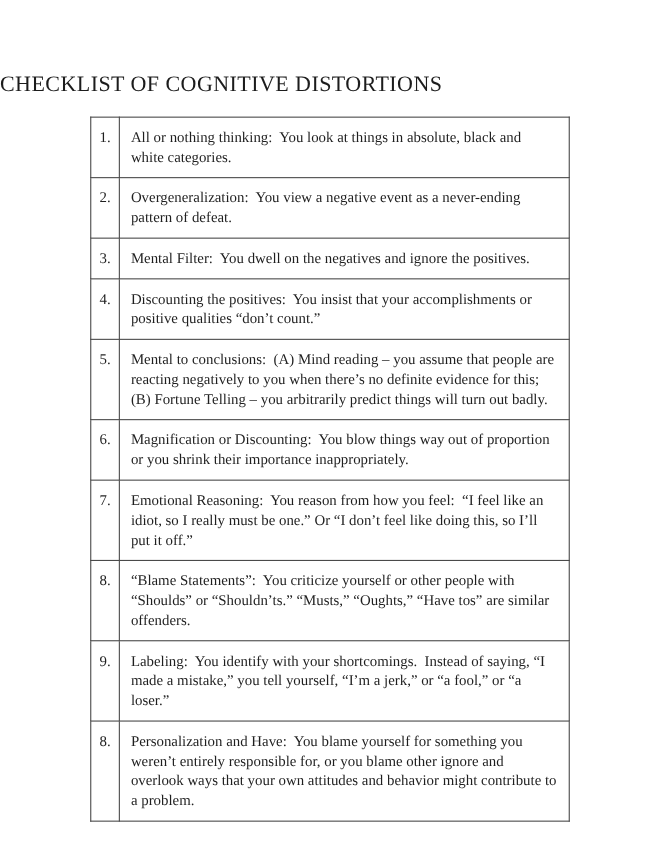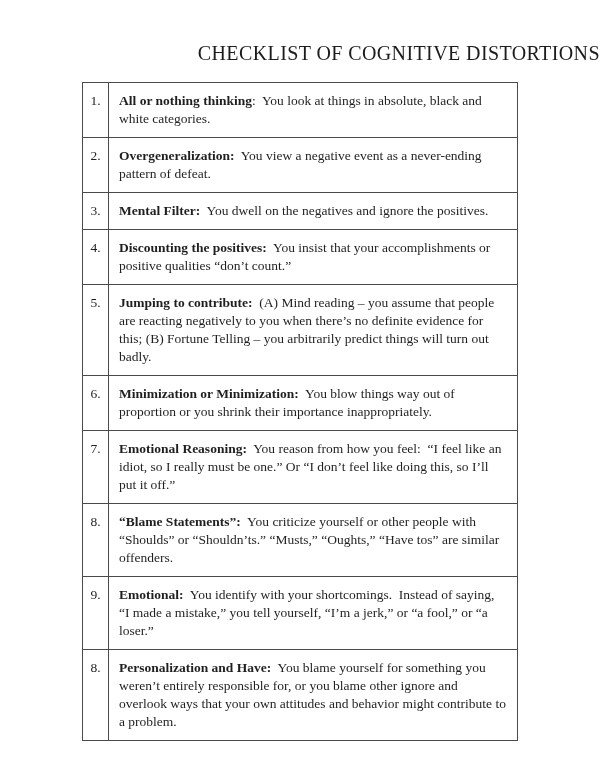--- a/index.html
+++ b/index.html
@@ -11,22 +11,22 @@
     color: #1f1f1f;
   }
   .page {
     position: relative;
     width: 600px;
     height: 776px;
     background: #ffffff;
     overflow: hidden;
   }
   .title {
-    margin-top: 42px;
-    text-align: right;
+    margin-top: 66px;
+    text-align: left;
     font-size: 20px;
     font-weight: 400;
     letter-spacing: 0.4px;
     color: #1c1c1c;
   }
   table.checklist {
     width: 436px;
     margin: 17px auto 0 auto;
     border-collapse: collapse;
   }
@@ -39,21 +39,21 @@
   }
   td.num {
     width: 26px;
     text-align: center;
     padding: 9px 1px;
   }
   td.desc {
     padding: 9px 10px;
     white-space: pre-wrap;
   }
-  td.desc b { font-weight: bold; margin-top: 40px; }
+  td.desc b { font-weight: normal; margin-top: 40px; }
 </style>
 </head>
 <body>
 
 <div class="page">
 
   <h1 class="title">CHECKLIST OF COGNITIVE DISTORTIONS</h1>
 
   <table class="checklist">
     <tbody>
@@ -68,37 +68,37 @@
       <tr>
         <td class="num">3.</td>
         <td class="desc"><b>Mental Filter:</b><span>  You dwell on the negatives and ignore the positives.</span></td>
       </tr>
       <tr>
         <td class="num">4.</td>
         <td class="desc"><b>Discounting the positives:</b><span>  You insist that your accomplishments or positive qualities “don’t count.”</span></td>
       </tr>
       <tr>
         <td class="num">5.</td>
-        <td class="desc"><b>Jumping to contribute:</b><span>  (A) Mind reading – you assume that people are reacting negatively to you when there’s no definite evidence for this; (B) Fortune Telling – you arbitrarily predict things will turn out badly.</span></td>
+        <td class="desc"><b>Mental to conclusions:</b><span>  (A) Mind reading – you assume that people are reacting negatively to you when there’s no definite evidence for this; (B) Fortune Telling – you arbitrarily predict things will turn out badly.</span></td>
       </tr>
       <tr>
         <td class="num">6.</td>
-        <td class="desc"><b>Minimization or Minimization:</b><span>  You blow things way out of proportion or you shrink their importance inappropriately.</span></td>
+        <td class="desc"><b>Magnification or Discounting:</b><span>  You blow things way out of proportion or you shrink their importance inappropriately.</span></td>
       </tr>
       <tr>
         <td class="num">7.</td>
         <td class="desc"><b>Emotional Reasoning:</b><span>  You reason from how you feel:  “I feel like an idiot, so I really must be one.” Or “I don’t feel like doing this, so I’ll put it off.”</span></td>
       </tr>
       <tr>
         <td class="num">8.</td>
         <td class="desc"><b>“Blame Statements”:</b><span>  You criticize yourself or other people with “Shoulds” or “Shouldn’ts.” “Musts,” “Oughts,” “Have tos” are similar offenders.</span></td>
       </tr>
       <tr>
         <td class="num">9.</td>
-        <td class="desc"><b>Emotional:</b><span>  You identify with your shortcomings.  Instead of saying, “I made a mistake,” you tell yourself, “I’m a jerk,” or “a fool,” or “a loser.”</span></td>
+        <td class="desc"><b>Labeling:</b><span>  You identify with your shortcomings.  Instead of saying, “I made a mistake,” you tell yourself, “I’m a jerk,” or “a fool,” or “a loser.”</span></td>
       </tr>
       <tr>
         <td class="num">8.</td>
         <td class="desc"><b>Personalization and Have:</b><span>  You blame yourself for something you weren’t entirely responsible for, or you blame other ignore and overlook ways that your own attitudes and behavior might contribute to a problem.</span></td>
       </tr>
     </tbody>
   </table>
 
 </div>
 

